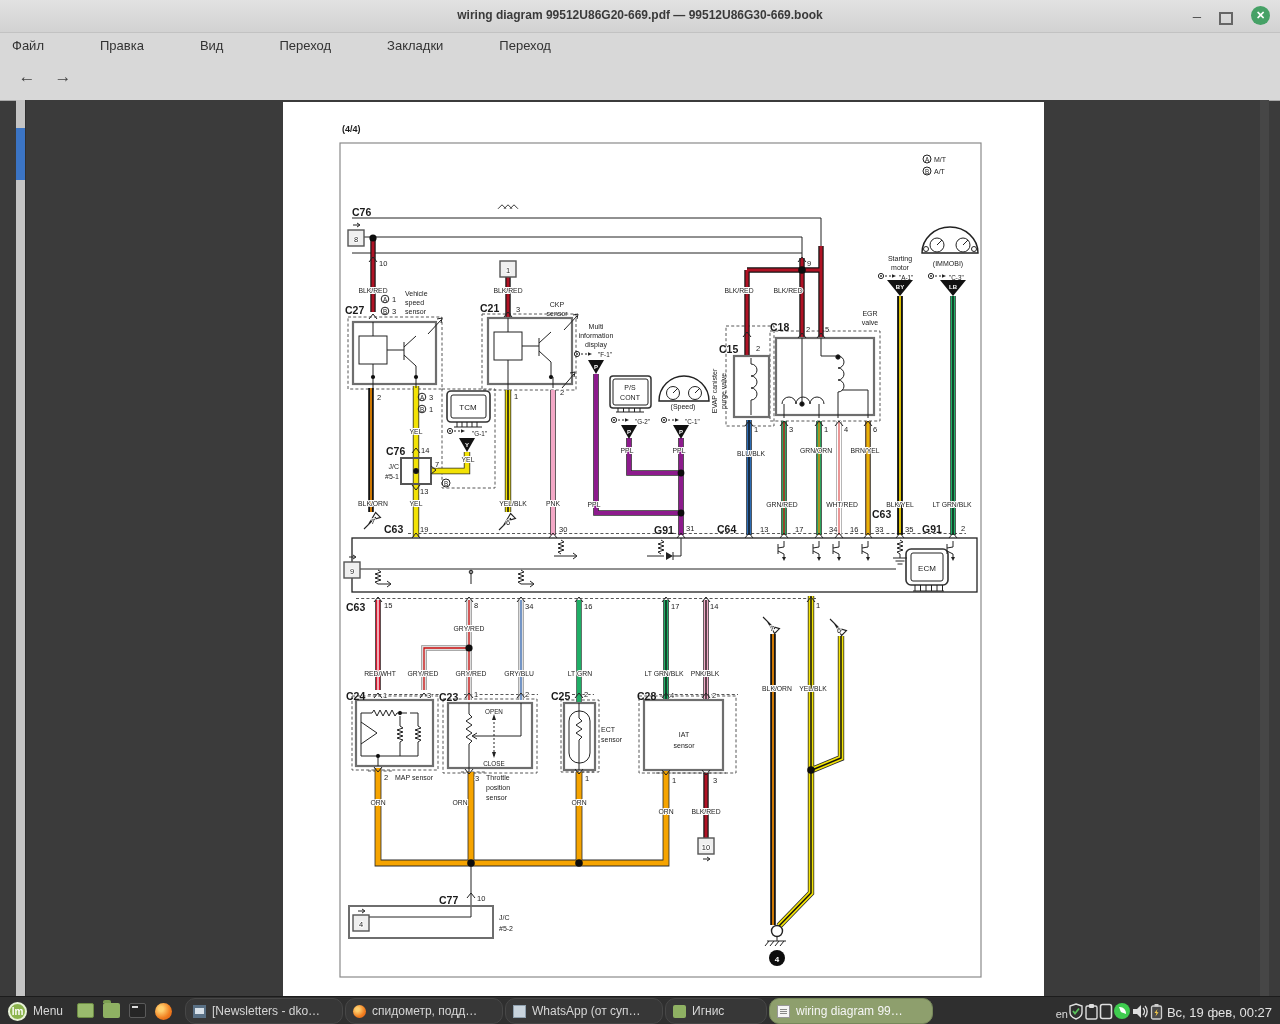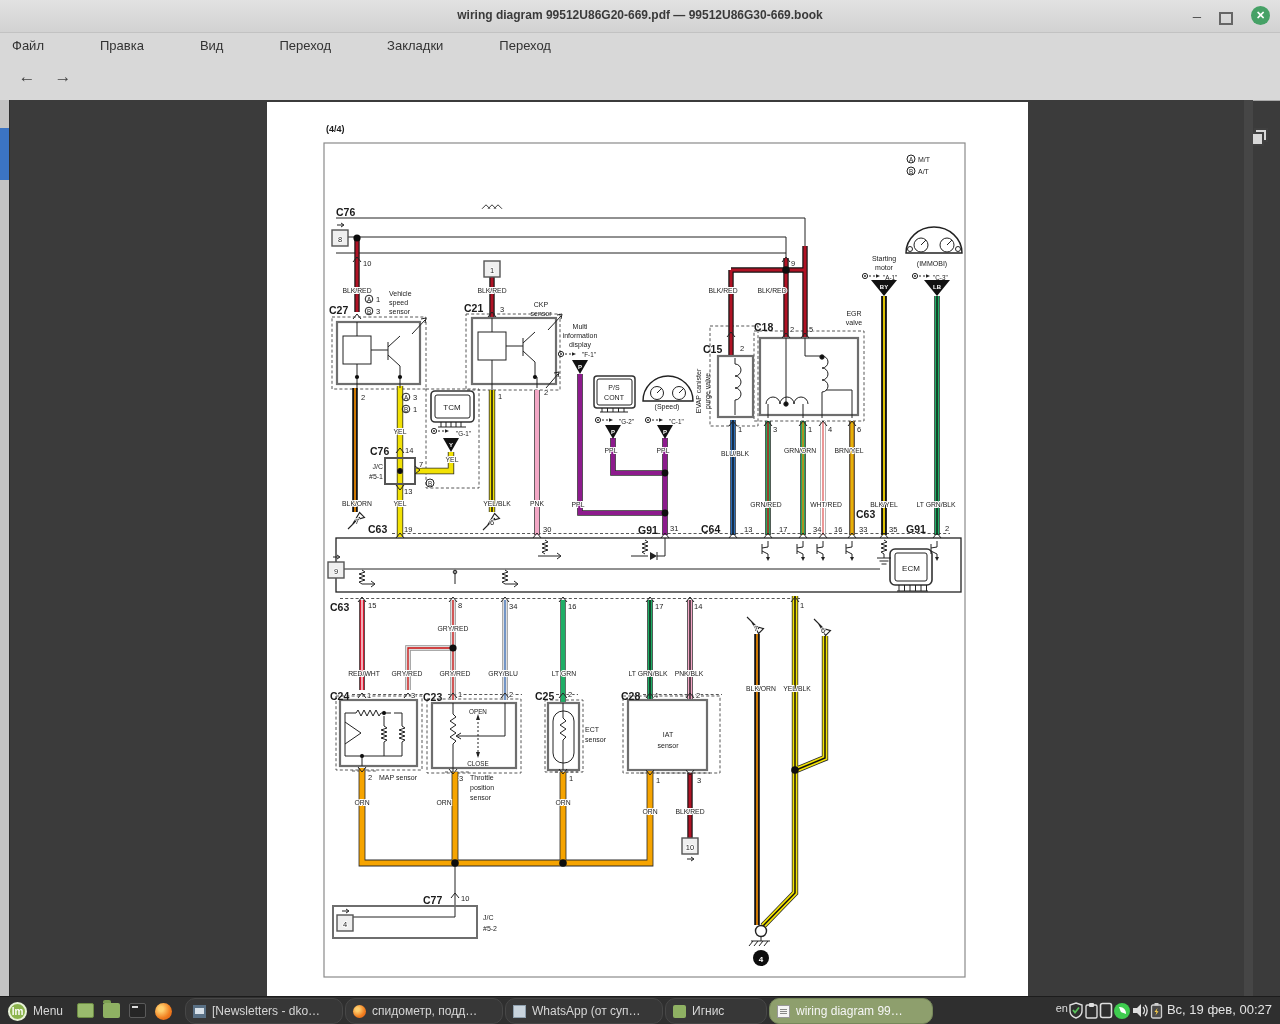--- a/index.html
+++ b/index.html
@@ -26,21 +26,21 @@
   .rticons{position:absolute;right:14px;top:64px;display:flex;align-items:center;gap:20px;height:28px;}
   .tico{width:17px;height:17px;border:2px solid #3f3f3f;font-size:13px;font-weight:bold;color:#3f3f3f;
     display:flex;align-items:center;justify-content:center;line-height:0;}
   .tsep{width:1px;height:24px;background:#a6a6a6;}
   .licon div{height:2px;background:#4a4a4a;margin:2px 0;}
   .picon{position:relative;width:16px;height:16px;}
   .picon div{position:absolute;border:2px solid #3f3f3f;width:10px;height:10px;background:#d8d8d8;}
   .picon .p1{left:4px;top:0;}
   .picon .p2{left:0;top:4px;}
   
-  .canvas{position:absolute;left:0;top:100px;width:1253px;height:896px;background:#3b3b3b;}
+  .canvas{position:absolute;left:16px;top:100px;width:1253px;height:896px;background:#3b3b3b;}
   .lstrip{position:absolute;left:0;top:0;width:9px;height:896px;background:#c4c4c4;border-right:1px solid #2e2e2e;}
   .lblue{position:absolute;left:0;top:28px;width:9px;height:52px;background:#3b74c4;}
   .vscroll{position:absolute;right:0;top:0;width:9px;height:896px;background:#464646;}
   .page{position:absolute;left:267px;top:2px;width:761px;height:894px;background:#fff;}
   svg text{fill:#1a1a1a;}
   .cn{font:bold 10.5px "Liberation Sans",sans-serif;}
   .b9{font:bold 9px "Liberation Sans",sans-serif;}
   .pin{font:7.5px "Liberation Sans",sans-serif;paint-order:stroke;stroke:#fff;stroke-width:1.6px;}
   .wl{font:6.8px "Liberation Sans",sans-serif;text-anchor:middle;paint-order:stroke;stroke:#fff;stroke-width:2px;}
   .cm{font:7px "Liberation Sans",sans-serif;}
@@ -74,21 +74,21 @@
     border:1px solid #474747;border-radius:10px;overflow:hidden;white-space:nowrap;}
   .wbtn.active{background:#8e9f6d;border-color:#76875a;color:#f6f6f6;}
   .wico{width:13px;height:13px;flex:0 0 auto;}
   .i-mail{background:#5a7186;position:relative;}
   .i-mail::before{content:"";position:absolute;left:2px;top:3px;width:9px;height:6px;background:#d9e2ea;}
   .i-ffx{border-radius:50%;background:radial-gradient(circle at 35% 35%,#ffcf6e 15%,#f07c1e 60%,#d85b16);}
   .i-win{background:#c9d4dd;border:1px solid #8fa0ae;box-sizing:border-box;}
   .i-fold{background:#8fb163;border-radius:2px;}
   .i-doc{background:#f4f4f4;border:1px solid #999;box-sizing:border-box;position:relative;}
   .i-doc::before{content:"";position:absolute;left:2px;top:3px;width:7px;height:1px;background:#888;box-shadow:0 2px 0 #888,0 4px 0 #888;}
-  .tray{margin-left:auto;display:flex;align-items:flex-start;padding-right:8px;}
+  .tray{margin-left:auto;display:flex;align-items:flex-end;padding-right:8px;}
   .clock{font-size:13px;color:#e3e3e3;margin-left:4px;}
   .lang{font-size:11px;color:#ddd;}
 </style>
 </head>
 <body>
 
 <div id="screen">
 
   <div class="titlebar">
     <div class="title">wiring diagram 99512U86G20-669.pdf — 99512U86G30-669.book</div>

